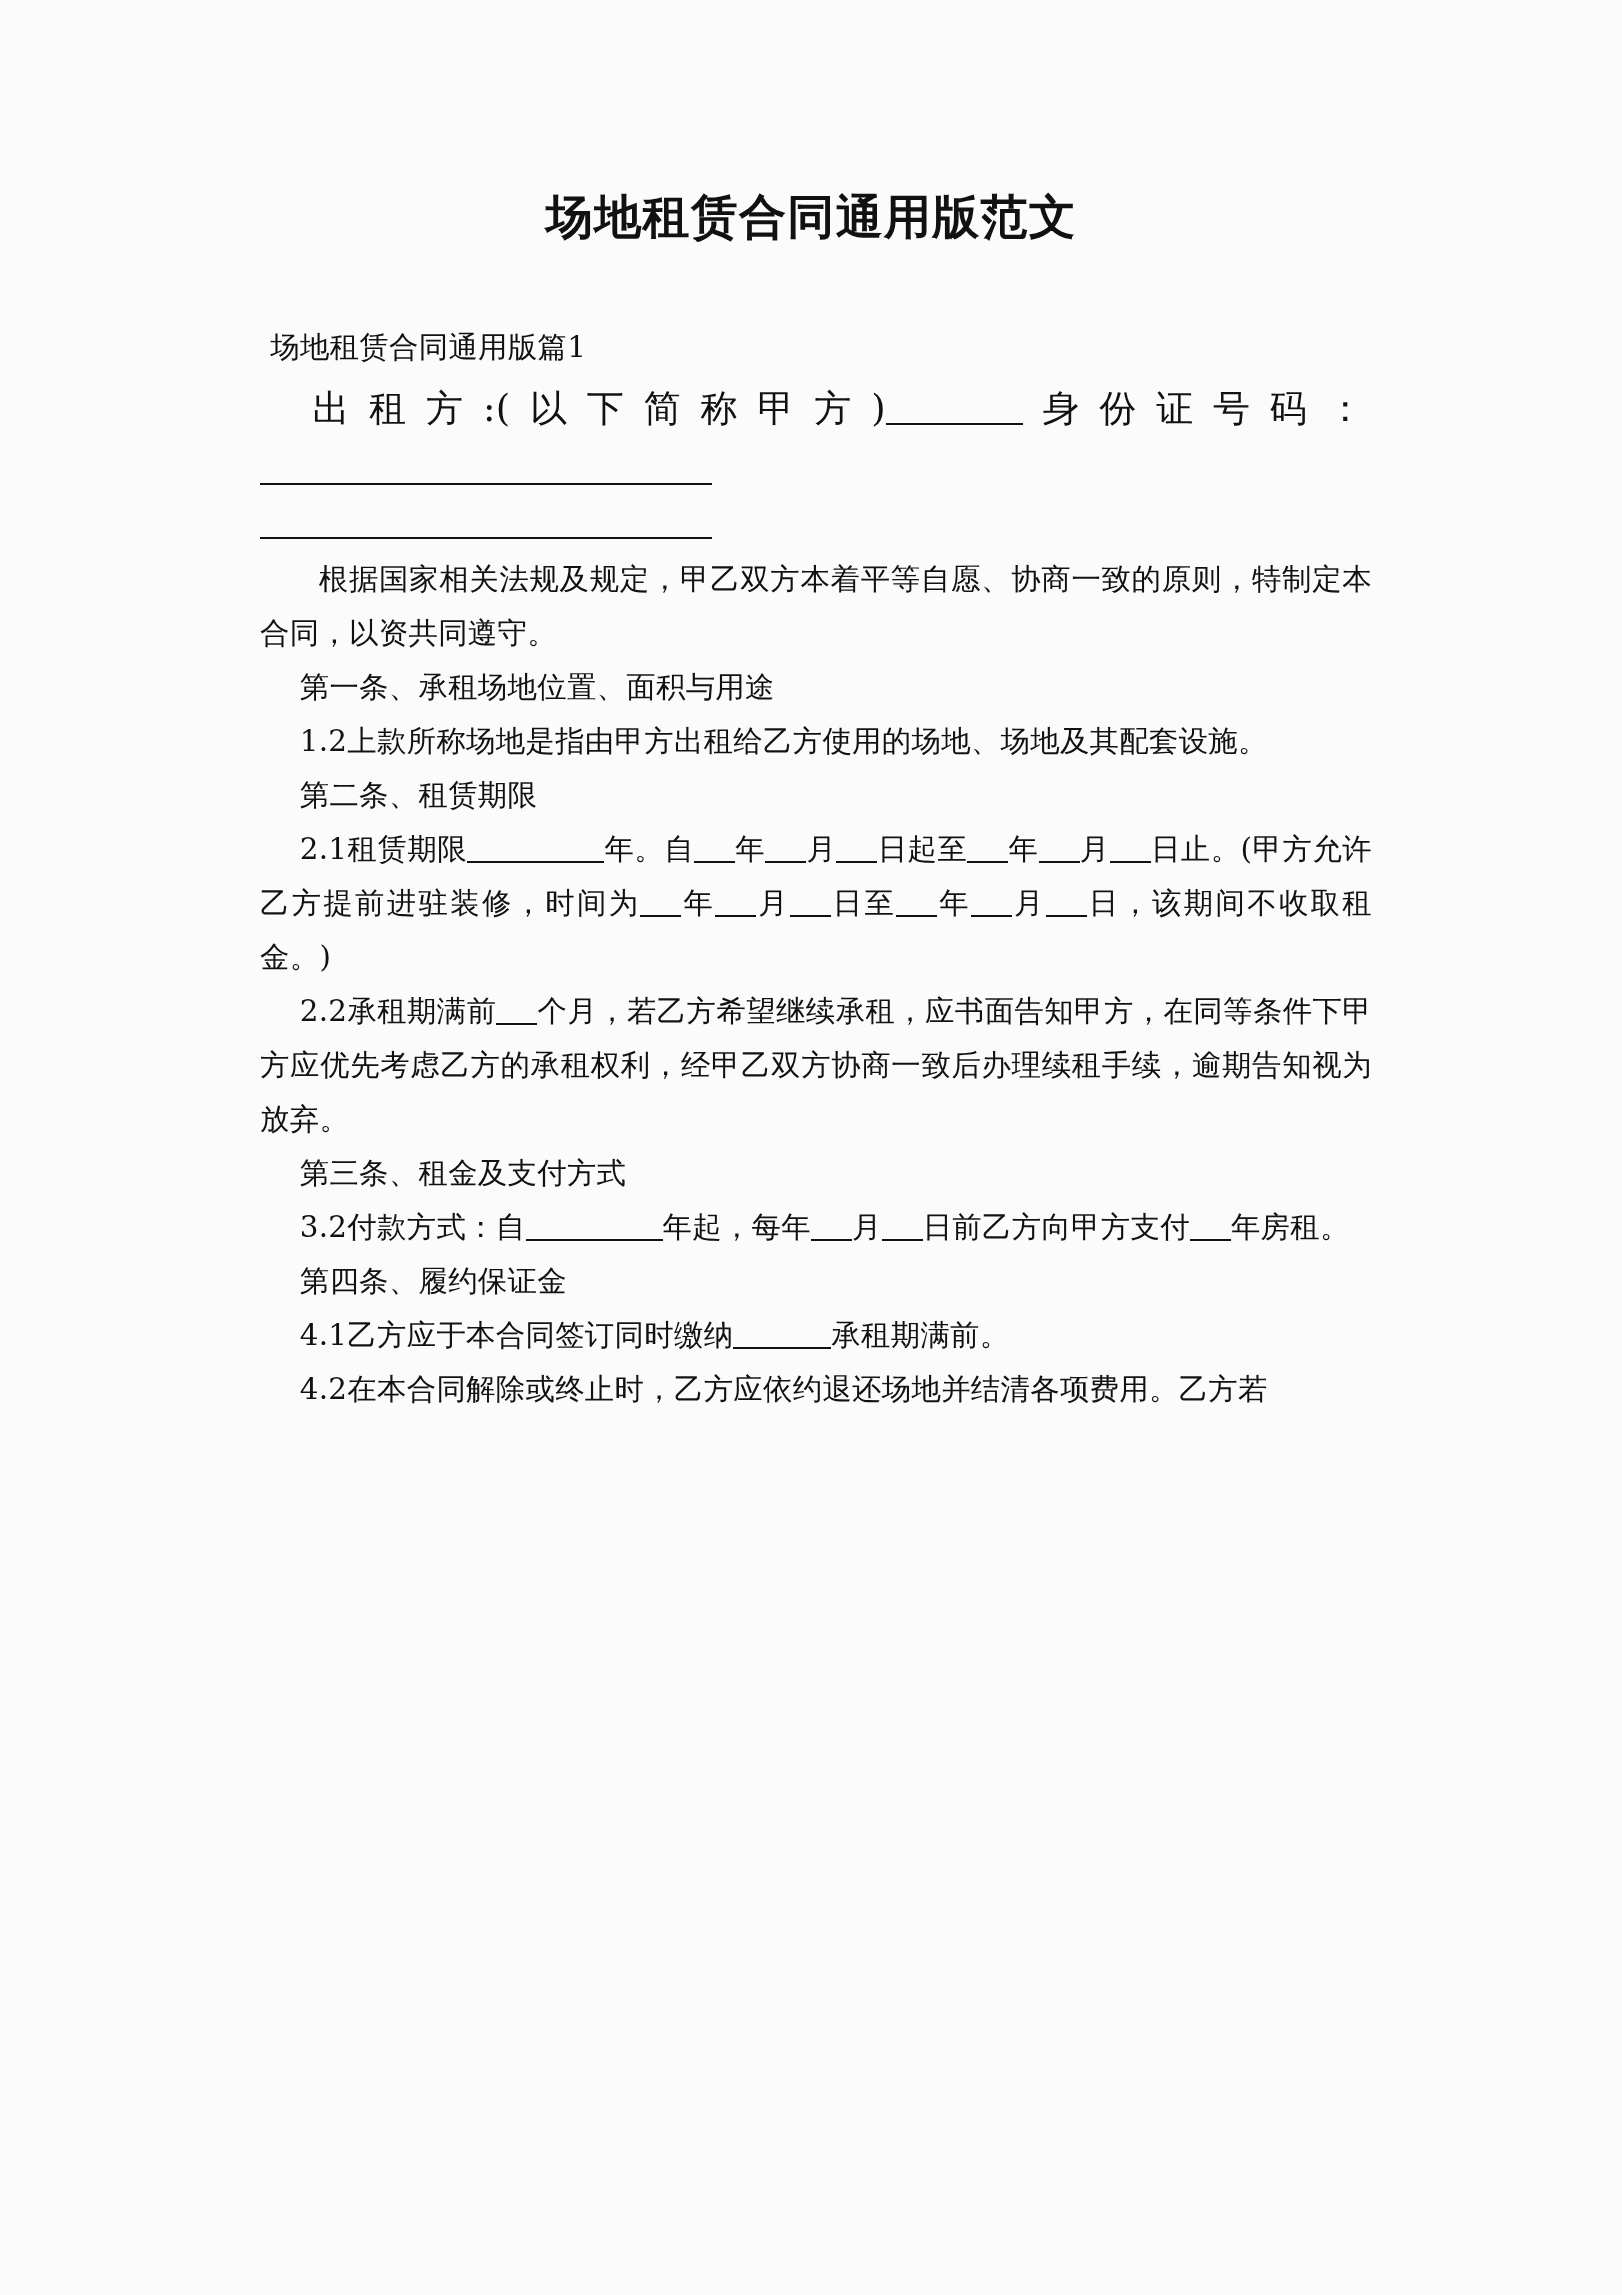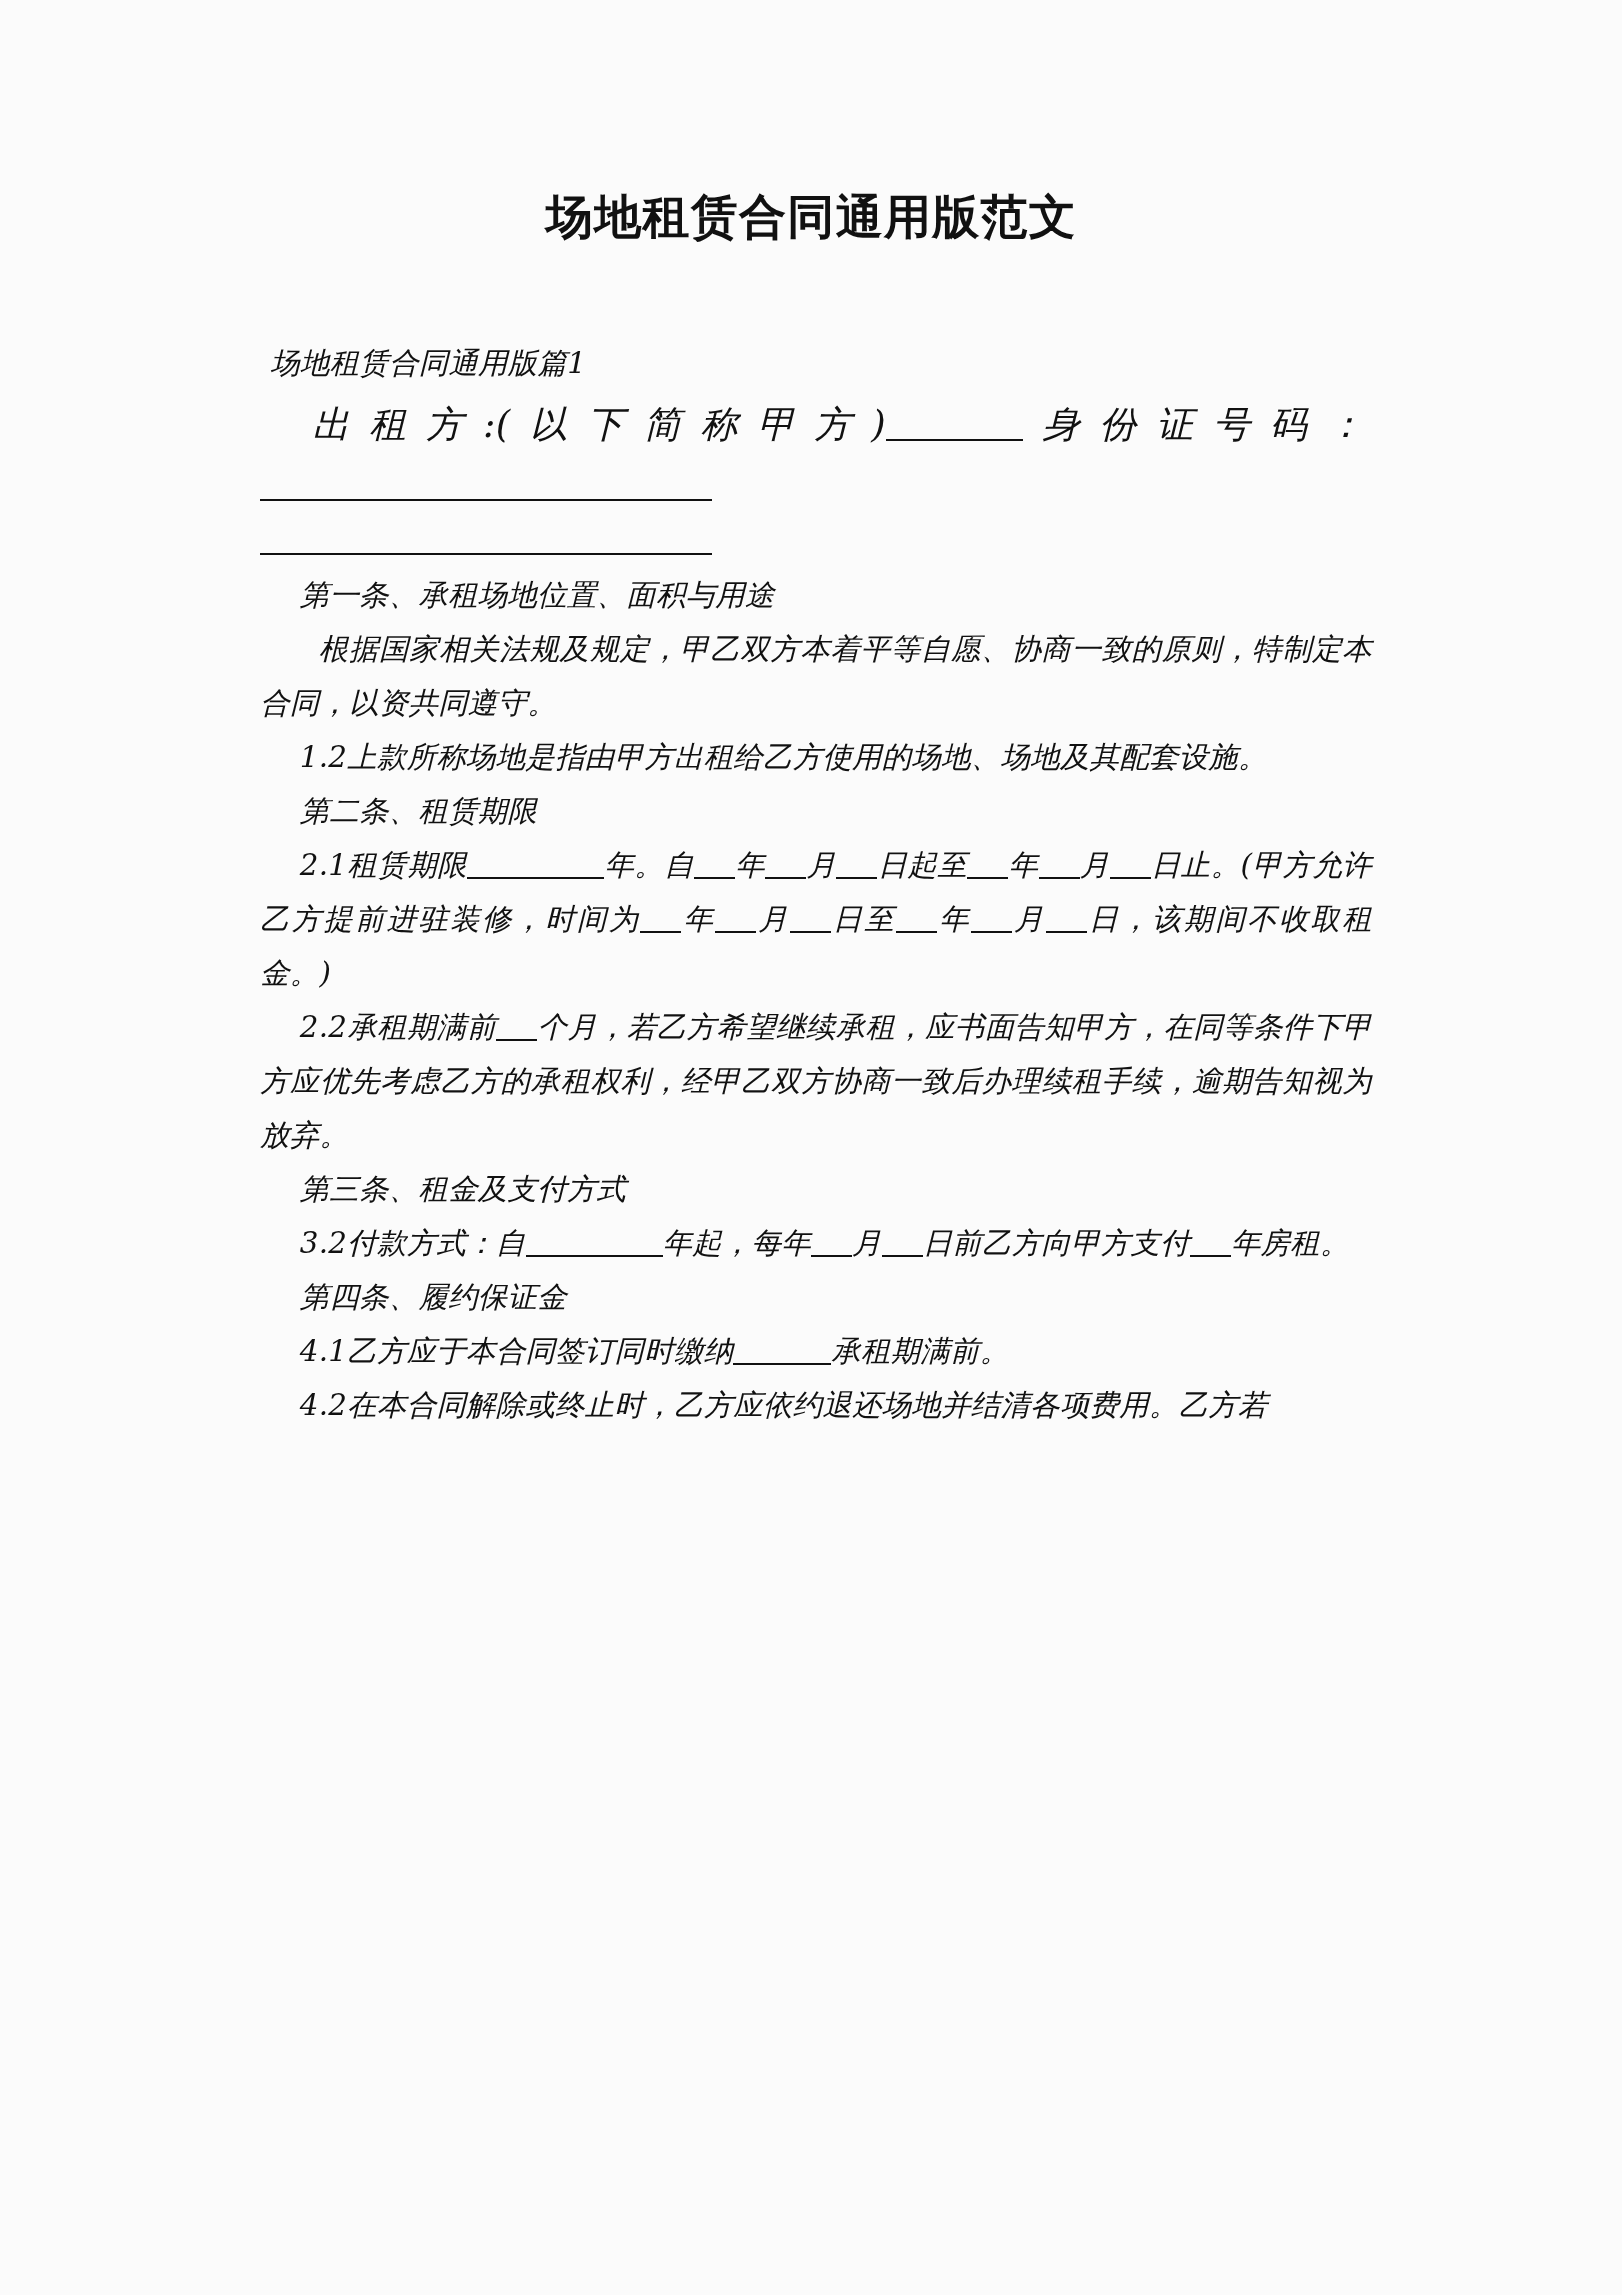--- a/index.html
+++ b/index.html
@@ -38,23 +38,22 @@
     font-weight: 700;
     letter-spacing: 1.3px;
     line-height: 1.15;
     font-family: "DejaVu Serif", "Liberation Serif", serif;
   }
 
   
   .body-col {
     position: absolute;
     left: 260px;
-    top: 336px;
+    top: 320px;
     width: 1112px;
-    font-style: italic;
   }
 
   p.para {
     margin: 0 0 0 0;
     padding: 0;
     font-size: 29.4px;
     line-height: 54px;
     text-align: justify;
     text-justify: inter-ideograph;
     word-break: break-all;
@@ -112,23 +111,23 @@
 
   <div class="body-col">
 
     <p class="para sub-head">场地租赁合同通用版篇1</p>
 
     <p class="party-line"><span>出租方:(以下简称甲方)</span><span class="blank b-md"></span><span>身份证号码：</span></p>
     <p class="party-cont"><span class="blank b-cont"></span></p>
 
     <p class="party-cont"><span class="blank b-cont"></span></p>
 
+    <p class="para indent">根据国家相关法规及规定，甲乙双方本着平等自愿、协商一致的原则，特制定本合同，以资共同遵守。</p>
+
     <p class="para tight">第一条、承租场地位置、面积与用途</p>
-
-    <p class="para indent">根据国家相关法规及规定，甲乙双方本着平等自愿、协商一致的原则，特制定本合同，以资共同遵守。</p>
 
 
     <p class="para tight"><span>1.2</span><span>上款所称场地是指由甲方出租给乙方使用的场地、场地及其配套设施。</span></p>
 
     <p class="para tight">第二条、租赁期限</p>
 
     <p class="para tight"><span>2.1</span><span>租赁期限</span><span class="blank b-md"></span><span>年。自</span><span class="blank b-xxs"></span><span>年</span><span class="blank b-xxs"></span><span>月</span><span class="blank b-xxs"></span><span>日起至</span><span class="blank b-xxs"></span><span>年</span><span class="blank b-xxs"></span><span>月</span><span class="blank b-xxs"></span><span>日止。(甲方允许乙方提前进驻装修，时间为</span><span class="blank b-xxs"></span><span>年</span><span class="blank b-xxs"></span><span>月</span><span class="blank b-xxs"></span><span>日至</span><span class="blank b-xxs"></span><span>年</span><span class="blank b-xxs"></span><span>月</span><span class="blank b-xxs"></span><span>日，该期间不收取租金。)</span></p>
 
     <p class="para tight"><span>2.2</span><span>承租期满前</span><span class="blank b-xxs"></span><span>个月，若乙方希望继续承租，应书面告知甲方，在同等条件下甲方应优先考虑乙方的承租权利，经甲乙双方协商一致后办理续租手续，逾期告知视为放弃。</span></p>
 

